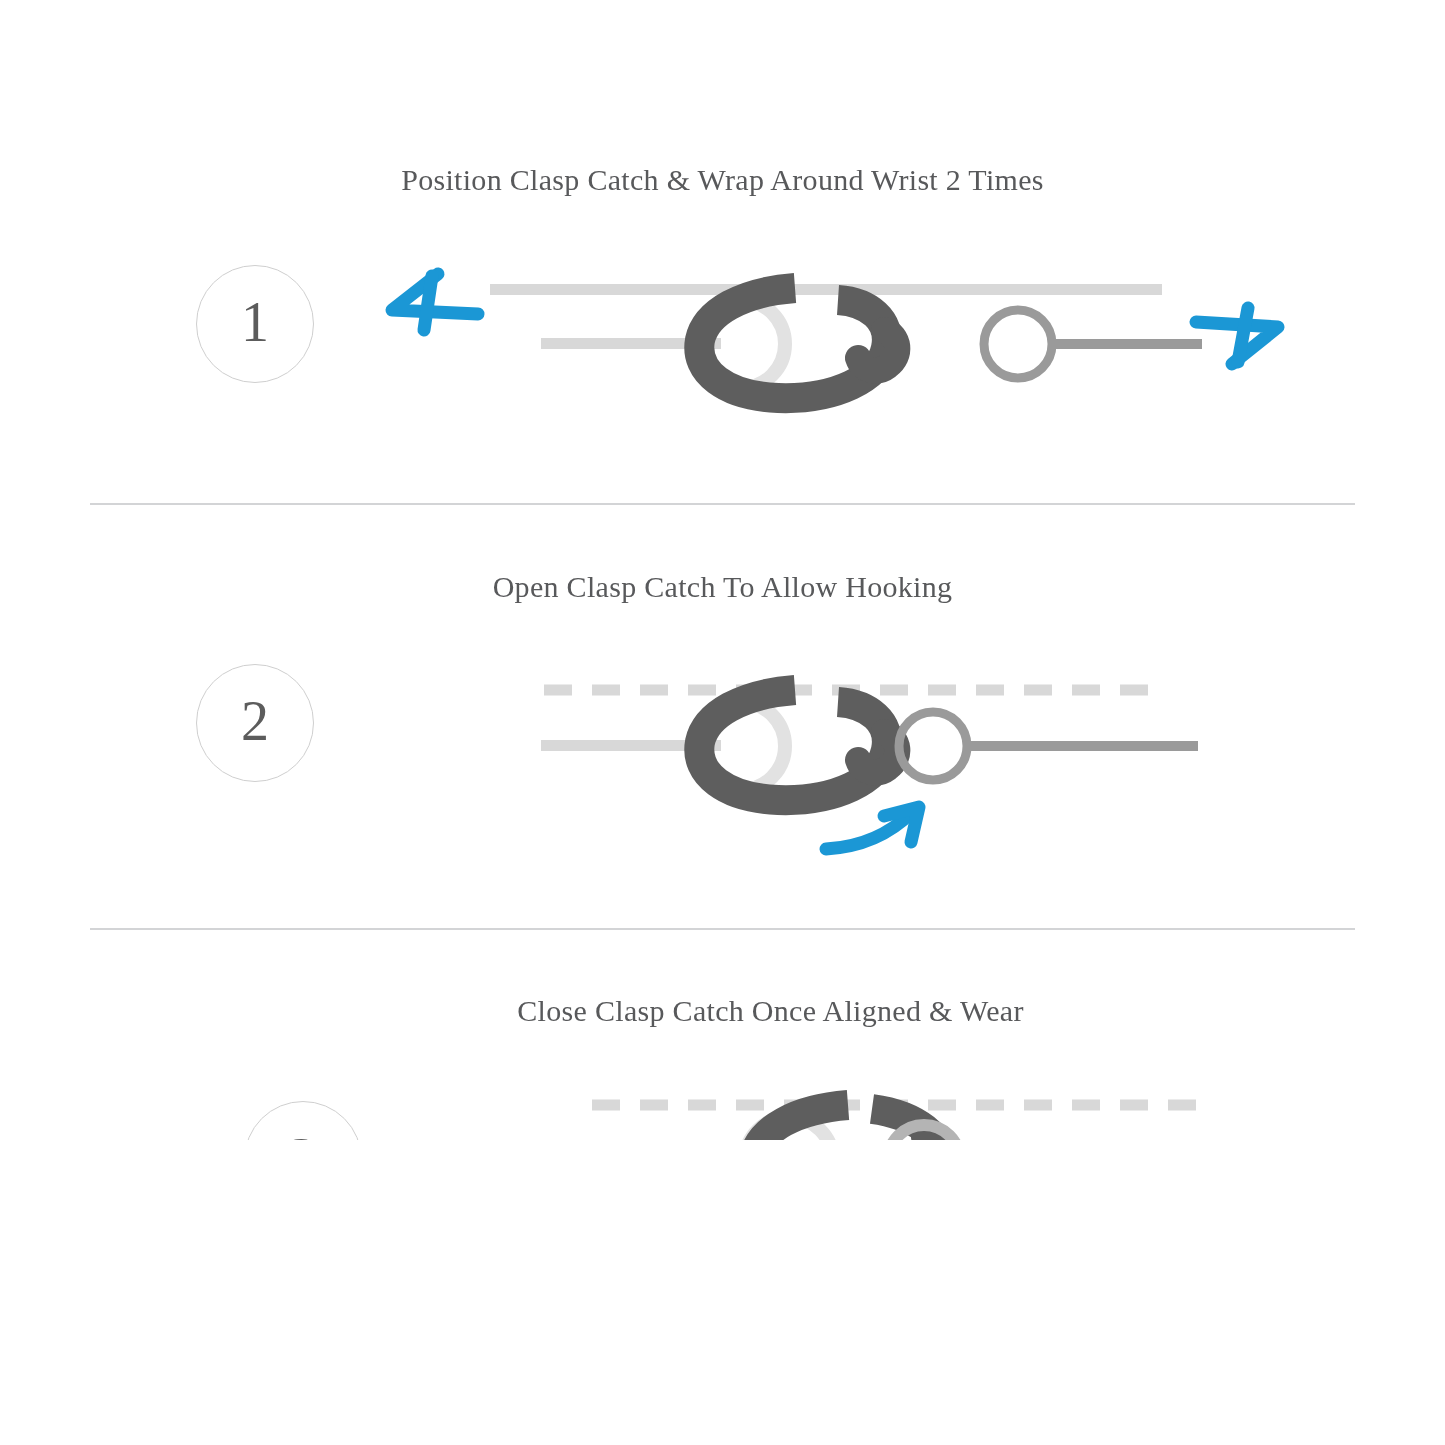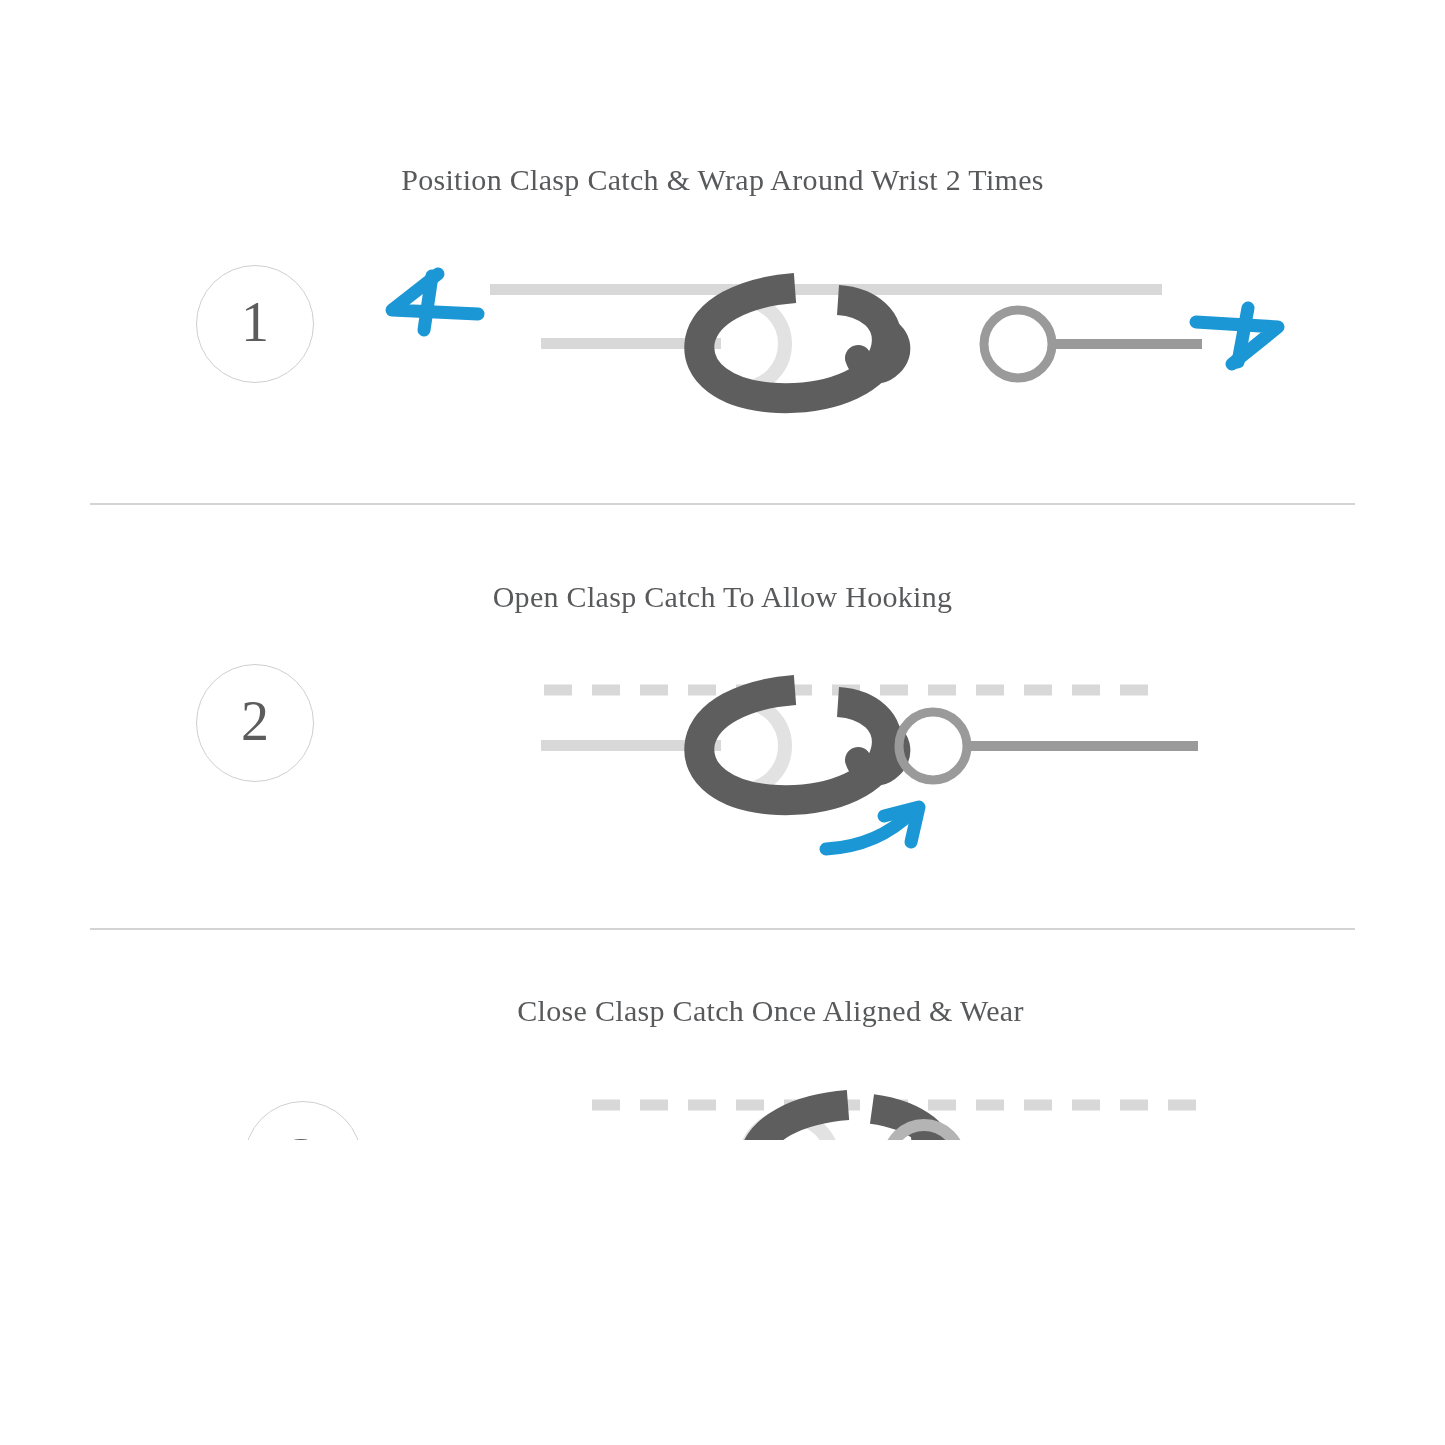--- a/index.html
+++ b/index.html
@@ -36,21 +36,21 @@
     width: 1445px;
     text-align: center;
     font-family: "Liberation Serif", "DejaVu Serif", serif;
     font-size: 30px;
     font-weight: 400;
     letter-spacing: 0.3px;
     color: #58595b;
     white-space: nowrap;
   }
   #step-1 .step-title { top: 163px; }
-  #step-2 .step-title { top: 76px; }
+  #step-2 .step-title { top: 66px; }
   #step-3 .step-title { top: 65px; }
 
   .badge {
     position: absolute;
     width: 118px;
     height: 118px;
     border-radius: 50%;
     border: 1.6px solid #cfcfcf;
     box-sizing: border-box;
     display: flex;

